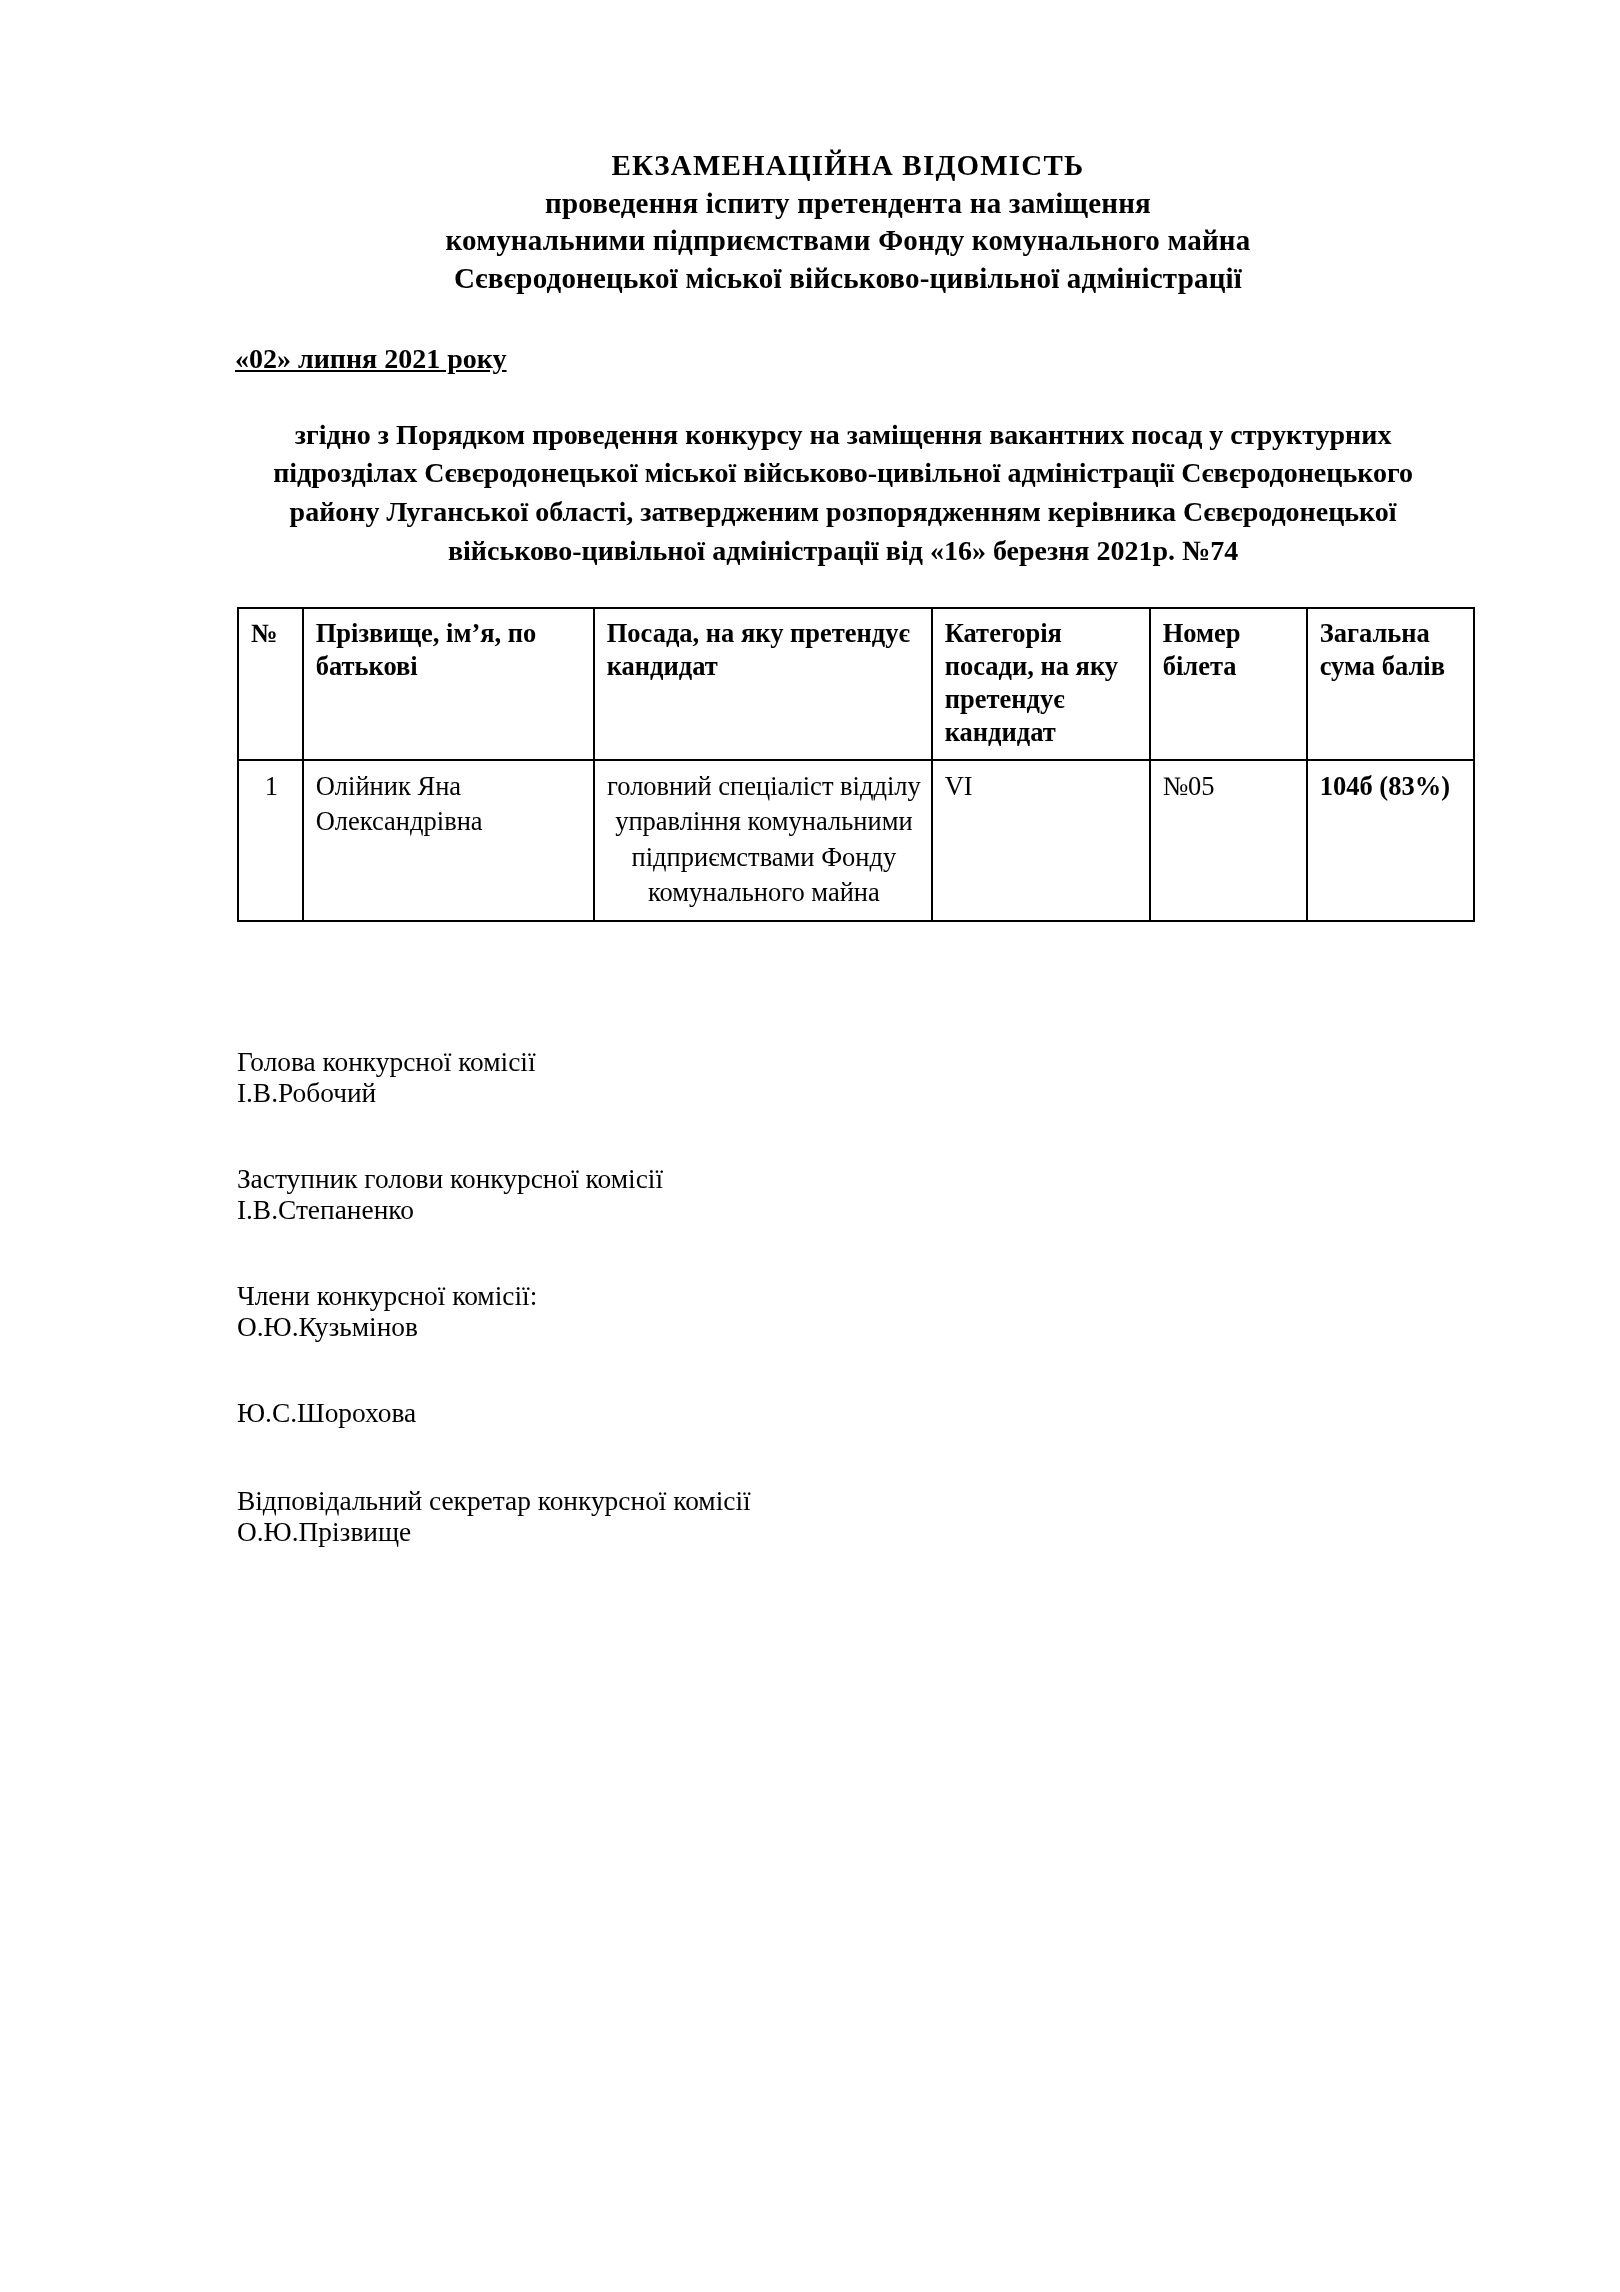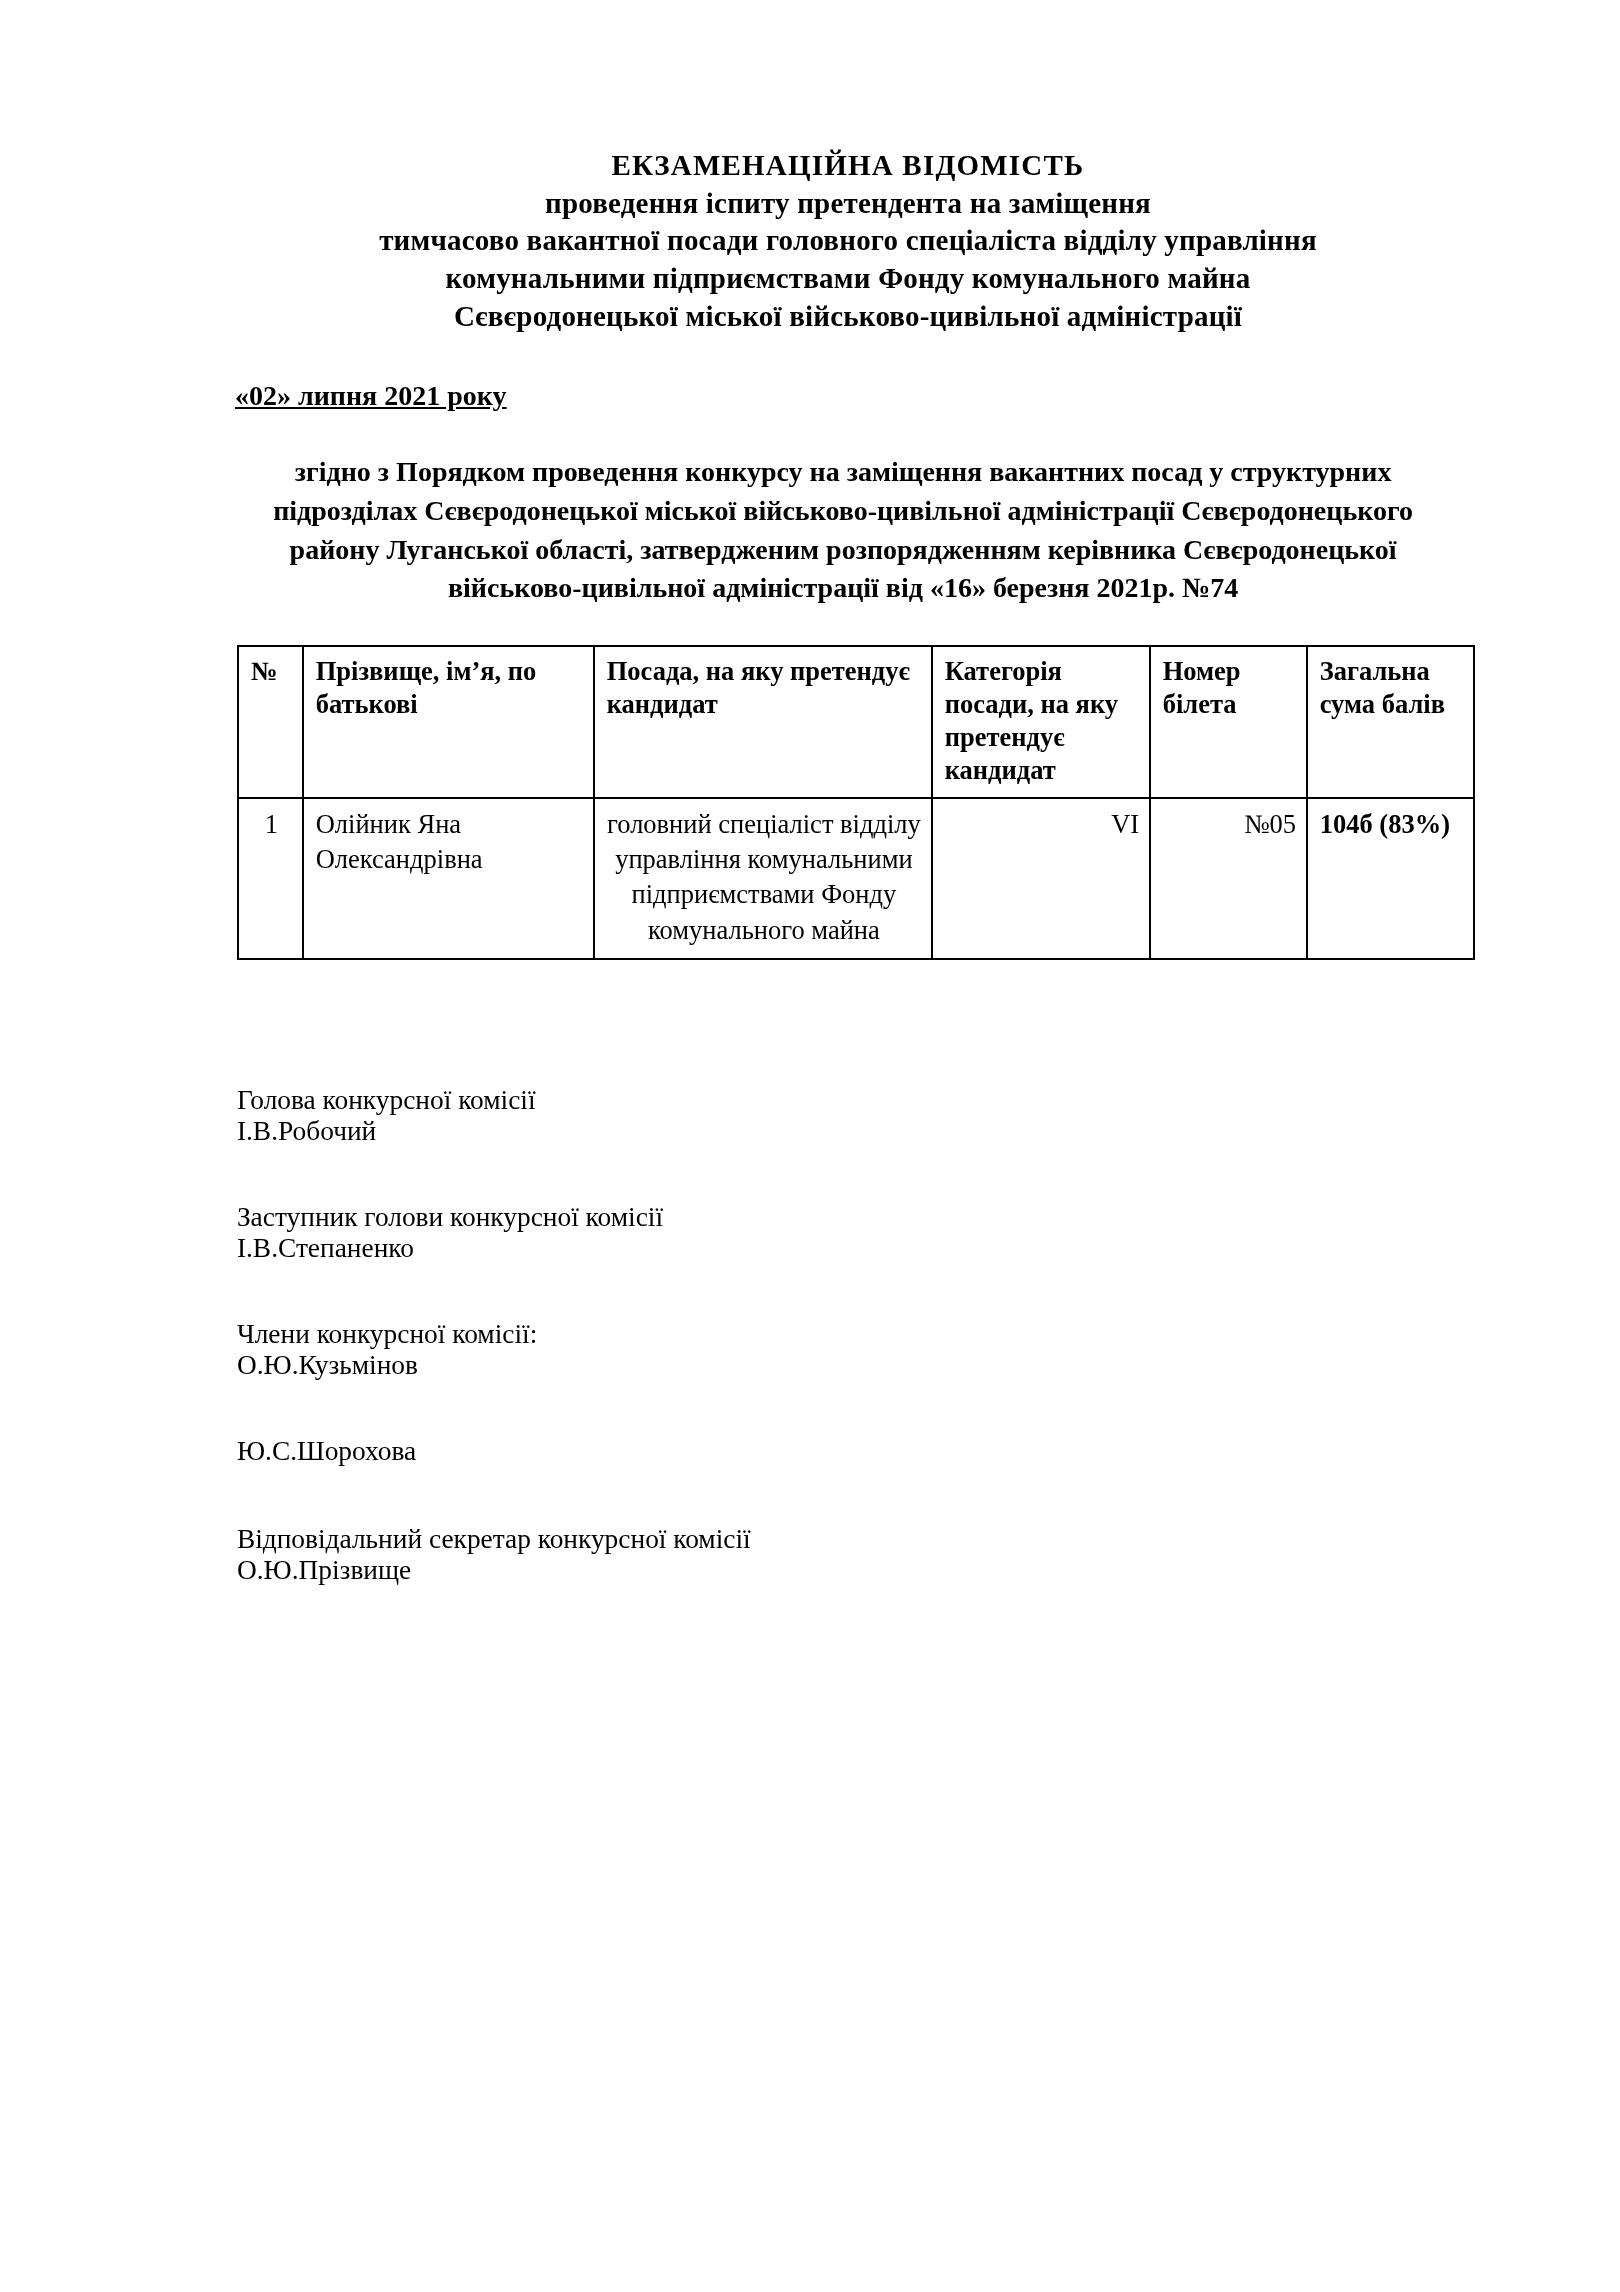--- a/index.html
+++ b/index.html
@@ -91,21 +91,21 @@
     text-align: left;
     vertical-align: middle;
     padding-left: 13.7px;
   }
   td.c-post {
     text-align: center;
     vertical-align: middle;
     line-height: 1.33;
   }
   td.c-cat, td.c-ticket {
-    text-align: right;
+    text-align: left;
     vertical-align: middle;
   }
   td.c-score {
     text-align: left;
     vertical-align: middle;
     font-weight: bold;
     line-height: 1.3;
   }
   .signatures {
     margin-top: 125px;
@@ -126,21 +126,20 @@
   .sig-row.extra-gap { margin-bottom: 57px; }
 </style>
 </head>
 <body>
 
 <div class="page">
 
   <div class="doc-title">
     <span class="line title-main">ЕКЗАМЕНАЦІЙНА ВІДОМІСТЬ</span>
     <span class="line">проведення іспиту претендента на заміщення</span>
-    <span class="line">тимчасово вакантної посади головного спеціаліста відділу управління</span>
     <span class="line">комунальними підприємствами Фонду комунального майна</span>
     <span class="line">Сєвєродонецької міської військово-цивільної адміністрації</span>
   </div>
 
   <div class="date-wrap">
     <span class="date-line">«02» липня 2021 року</span>
   </div>
 
   <div class="intro">
     <span class="line">згідно з Порядком проведення конкурсу на заміщення вакантних посад у</span>

